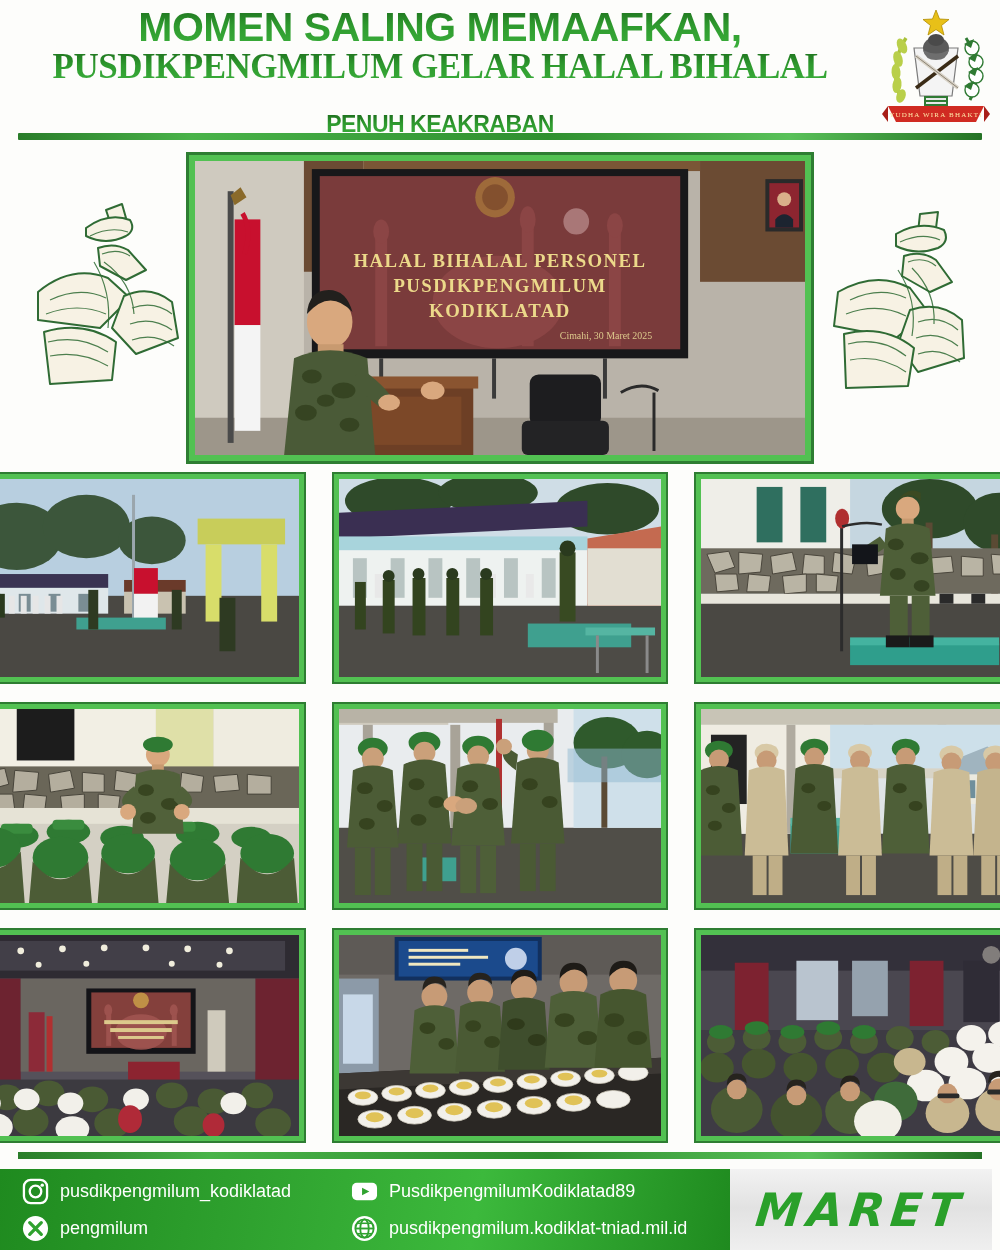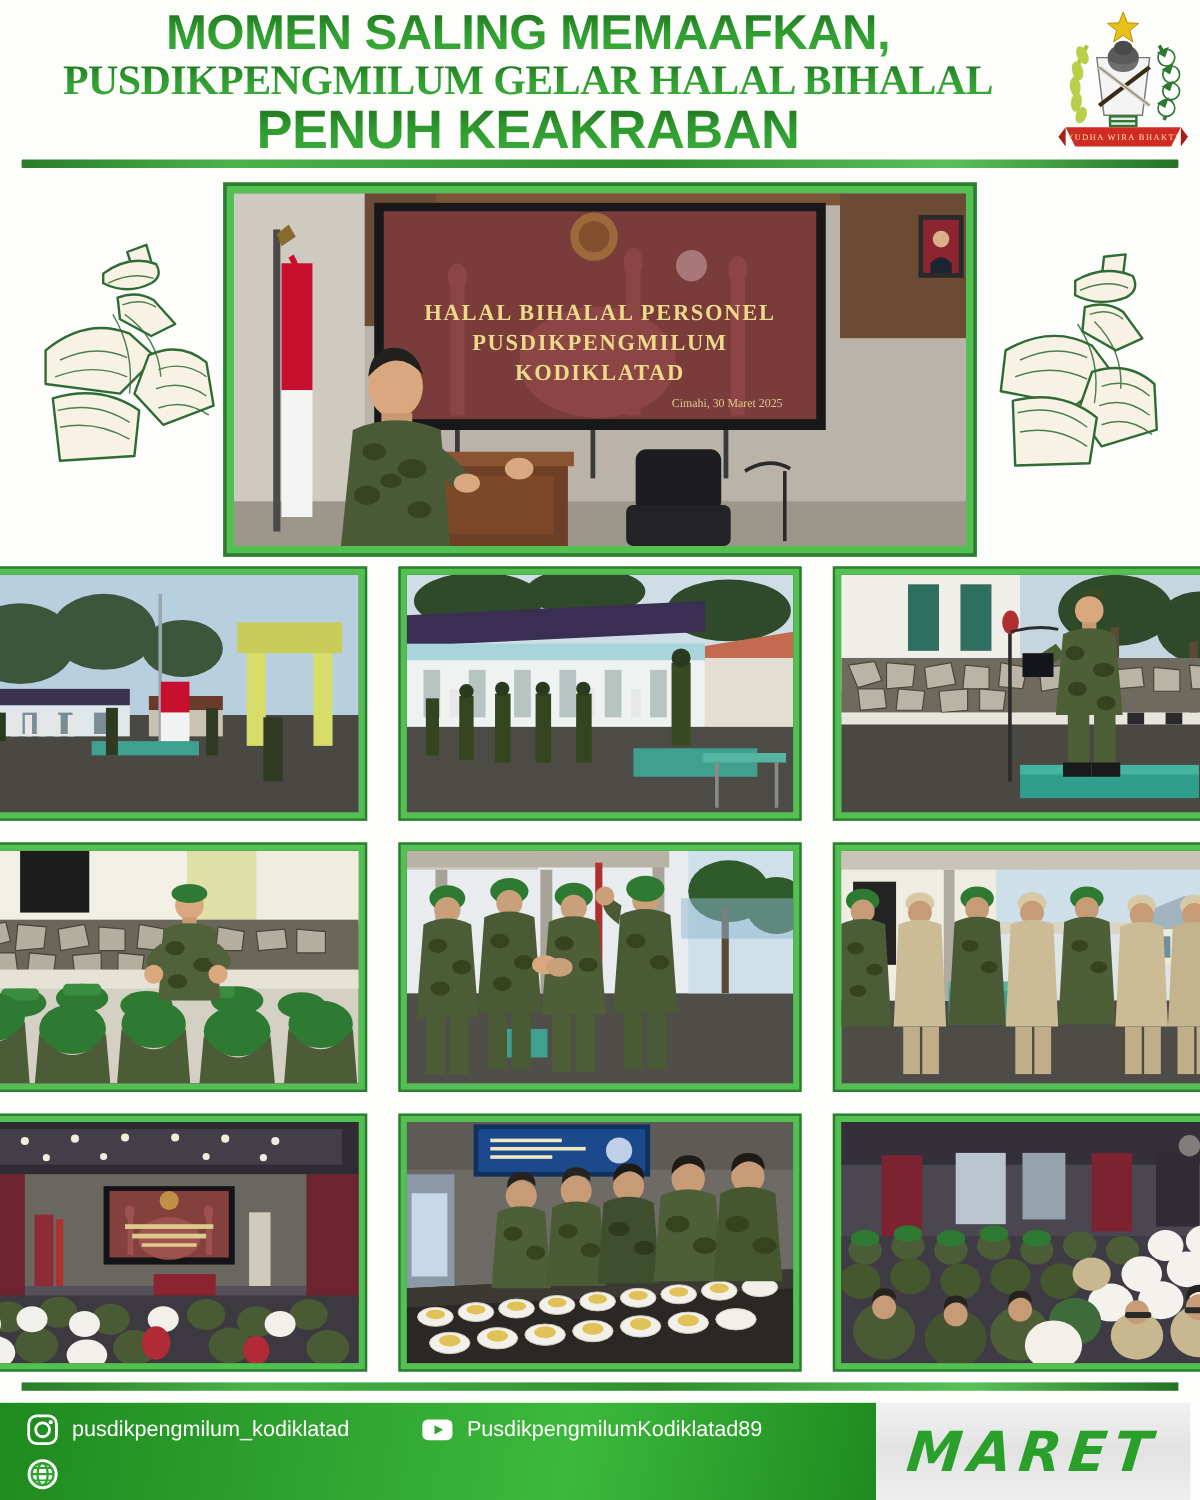--- a/index.html
+++ b/index.html
@@ -44,21 +44,21 @@
     line-height: 1.04;
     background: linear-gradient(180deg, #1c6b1c 0%, #2e9a2e 45%, #3cb03c 100%);
     -webkit-background-clip: text;
     background-clip: text;
     color: transparent;
     -webkit-text-fill-color: transparent;
     white-space: nowrap;
   }
   .title-line.l1 { font-size: 41px; }
   .title-line.l2 { font-size: 35px; font-family: Liberation Serif, serif; }
-  .title-line.l3 { font-size: 45px; }
+  .title-line.l3 { font-size: 23px; margin-top: 28px; }
 
   .emblem {
     position: absolute;
     right: 8px;
     top: 4px;
     width: 112px;
     height: 122px;
   }
 
   .divider {
@@ -1094,32 +1094,42 @@
             <svg viewBox="0 0 28 28">
               <rect x="1" y="5" width="26" height="18" rx="5" fill="#ffffff"></rect>
               <path d="M11.5 10 L19 14 L11.5 18 Z" fill="#2fa22f"></path>
             </svg>
           </span>
           <span class="social-label">PusdikpengmilumKodiklatad89</span>
         </div>
       </div>
 
       <div class="social-row">
+        <div class="social-item col1">
+          <span class="icon-box">
+            <svg viewBox="0 0 28 28">
+              <circle cx="14" cy="14" r="13" fill="#ffffff"></circle>
+              <path d="M8 8 L20 20 M20 8 L8 20" stroke="#2fa22f" stroke-width="3.4" stroke-linecap="round"></path>
+            </svg>
+          </span>
+          <span class="social-label">pengmilum</span>
+        </div>
 
         <div class="social-item col2">
           <span class="icon-box">
             <svg viewBox="0 0 28 28">
               <circle cx="14" cy="14" r="13" fill="#ffffff"></circle>
               <circle cx="14" cy="14" r="9.5" fill="none" stroke="#2fa22f" stroke-width="1.9"></circle>
               <ellipse cx="14" cy="14" rx="4.4" ry="9.5" fill="none" stroke="#2fa22f" stroke-width="1.9"></ellipse>
               <line x1="4.5" y1="14" x2="23.5" y2="14" stroke="#2fa22f" stroke-width="1.9"></line>
               <line x1="6.2" y1="8.6" x2="21.8" y2="8.6" stroke="#2fa22f" stroke-width="1.6"></line>
               <line x1="6.2" y1="19.4" x2="21.8" y2="19.4" stroke="#2fa22f" stroke-width="1.6"></line>
             </svg>
           </span>
+          <span class="social-label">pusdikpengmilum.kodiklat-tniad.mil.id</span>
         </div>
       </div>
     </div>
 
     <div class="footer-month">
       <span class="month-text">MARET</span>
     </div>
   </div>
 
 </div>

